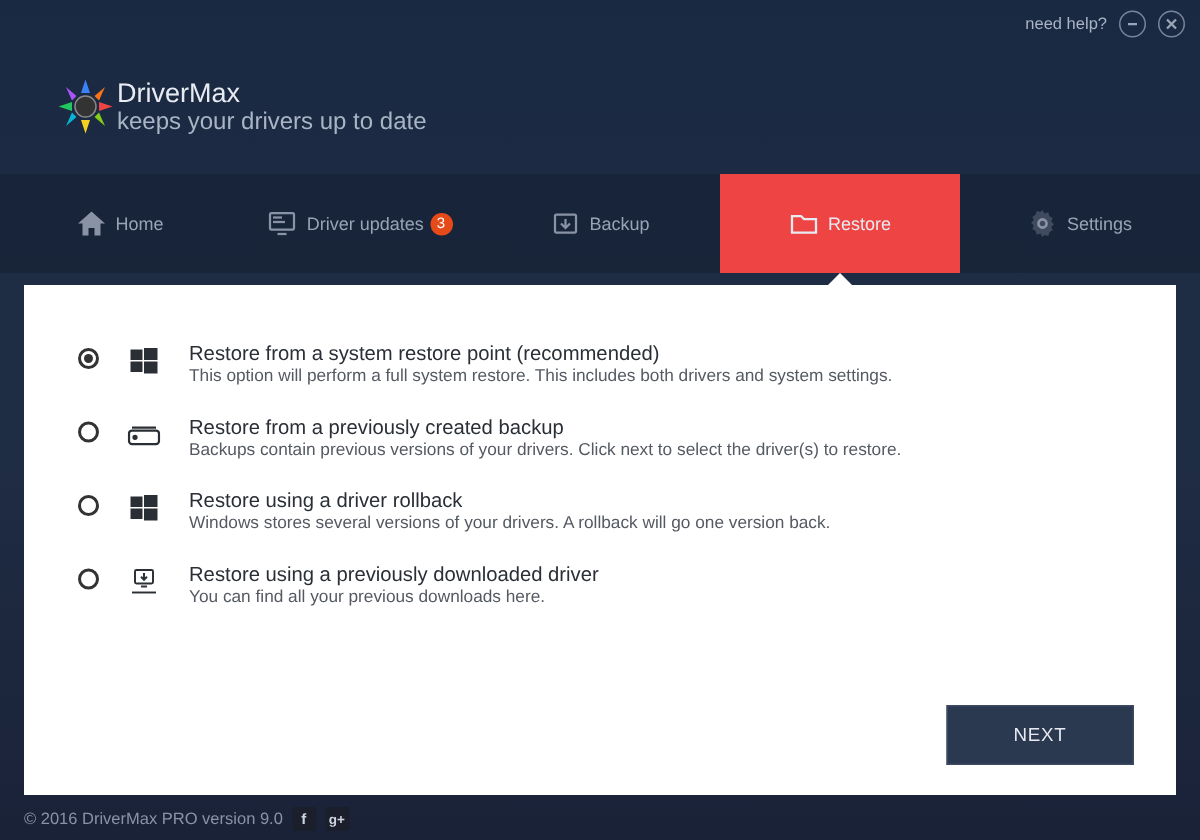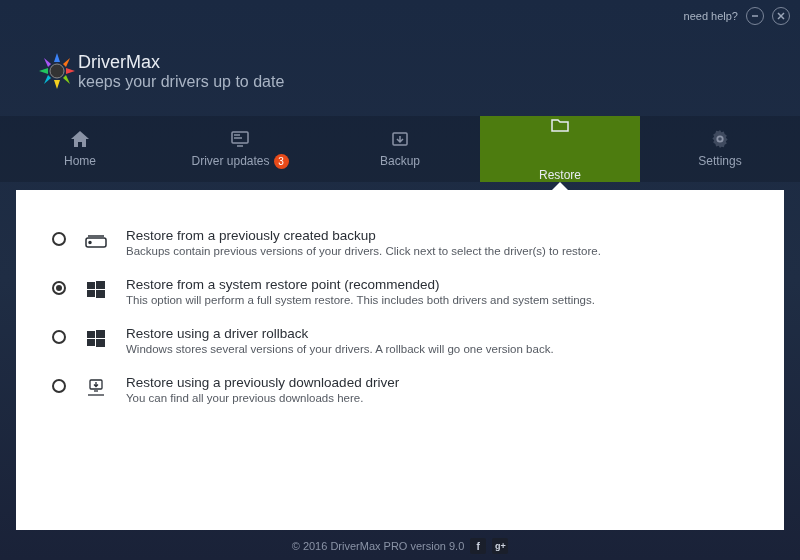--- a/index.html
+++ b/index.html
@@ -49,33 +49,32 @@
   font-size: 16px;
 }
 .tabs {
   display: flex;
   height: 66px;
   background: rgba(0,0,0,0.15);
 }
 .tab {
   flex: 1;
   display: flex;
-  flex-direction: column;
+  flex-direction: row;
   align-items: center;
   justify-content: center;
   gap: 6px;
   color: #98a3b6;
   font-size: 12px;
   cursor: pointer;
   position: relative;
 }
 .tab.active {
-  background: #4d7c0f;
+  background: #ef4444;
   color: #e8ecf2;
-  justify-content: space-between;
 }
 .tab.active::after {
   content: "";
   position: absolute;
   bottom: -8px;
   left: 50%;
   transform: translateX(-50%);
   border-left: 8px solid transparent;
   border-right: 8px solid transparent;
   border-bottom: 8px solid #ffffff;
@@ -145,25 +144,25 @@
   background: #2a3850;
   color: #e6eaf0;
   border: 1px solid #3c4a63;
   padding: 12px 44px;
   font-size: 12.5px;
   letter-spacing: 0.5px;
   cursor: pointer;
 }
 .footer {
   position: absolute;
-  bottom: 0; left: 0; right: 0;
+  bottom: 0; left: 16px; right: 0;
   height: 28px;
   display: flex;
   align-items: center;
-  justify-content: center;
+  justify-content: flex-start;
   gap: 6px;
   color: #8a93a6;
   font-size: 11px;
 }
 .social {
   width: 16px; height: 16px;
   background: #1a1f2b;
   color: #cfd5e0;
   border-radius: 2px;
   display: flex; align-items: center; justify-content: center;
@@ -245,47 +244,47 @@
         <path d="M10 0l1.5 2.5 2.8-.8.8 2.8L17.5 6l-1 2.5 2 2-2 2 1 2.5-2.4 1.5-.8 2.8-2.8-.8L10 20l-1.5-2.5-2.8.8-.8-2.8L2.5 14l1-2.5-2-2 2-2-1-2.5L4.9 3.5l.8-2.8 2.8.8L10 0z" opacity=".35"></path>
       </svg>
     <span>Settings</span>
   </div>
 </div>
 
 <div class="panel">
   <div class="options">
 
     <div class="option">
-      <div class="radio"></div>
-      <div class="opt-icon">
-        <svg width="22" height="18" viewBox="0 0 22 18" fill="none" stroke="#2a2f36" stroke-width="1.5">
-            <rect x="1" y="6" width="20" height="9" rx="2"></rect>
-            <circle cx="5" cy="10.5" r="1" fill="#2a2f36"></circle>
-            <line x1="3" y1="4" x2="19" y2="4"></line>
-          </svg>
-      </div>
-      <div>
-        <div class="opt-title">Restore from a previously created backup</div>
-        <div class="opt-desc">Backups contain previous versions of your drivers. Click next to select the driver(s) to restore.</div>
-      </div>
-    </div>
-
-    <div class="option">
       <div class="radio checked"></div>
       <div class="opt-icon">
         <svg width="20" height="20" viewBox="0 0 20 20" fill="#2a2f36">
             <rect x="1" y="2" width="8" height="7"></rect>
             <rect x="10" y="1" width="9" height="8"></rect>
             <rect x="1" y="10" width="8" height="7"></rect>
             <rect x="10" y="10" width="9" height="8"></rect>
           </svg>
       </div>
       <div>
         <div class="opt-title">Restore from a system restore point (recommended)</div>
         <div class="opt-desc">This option will perform a full system restore. This includes both drivers and system settings.</div>
+      </div>
+    </div>
+
+    <div class="option">
+      <div class="radio"></div>
+      <div class="opt-icon">
+        <svg width="22" height="18" viewBox="0 0 22 18" fill="none" stroke="#2a2f36" stroke-width="1.5">
+            <rect x="1" y="6" width="20" height="9" rx="2"></rect>
+            <circle cx="5" cy="10.5" r="1" fill="#2a2f36"></circle>
+            <line x1="3" y1="4" x2="19" y2="4"></line>
+          </svg>
+      </div>
+      <div>
+        <div class="opt-title">Restore from a previously created backup</div>
+        <div class="opt-desc">Backups contain previous versions of your drivers. Click next to select the driver(s) to restore.</div>
       </div>
     </div>
 
     <div class="option">
       <div class="radio"></div>
       <div class="opt-icon">
         <svg width="20" height="20" viewBox="0 0 20 20" fill="#2a2f36">
             <rect x="1" y="2" width="8" height="7"></rect>
             <rect x="10" y="1" width="9" height="8"></rect>
             <rect x="1" y="10" width="8" height="7"></rect>
@@ -308,19 +307,22 @@
             <line x1="2" y1="17" x2="18" y2="17"></line>
           </svg>
       </div>
       <div>
         <div class="opt-title">Restore using a previously downloaded driver</div>
         <div class="opt-desc">You can find all your previous downloads here.</div>
       </div>
     </div>
 
   </div>
+  <div class="panel-footer">
+    <button class="next-btn">NEXT</button>
+  </div>
 </div>
 
 <div class="footer">
   <span>© 2016 DriverMax PRO version 9.0</span>
   <div class="social">f</div>
   <div class="social" style="font-size:9px;">g+</div>
 </div>
 
 </body></html>

